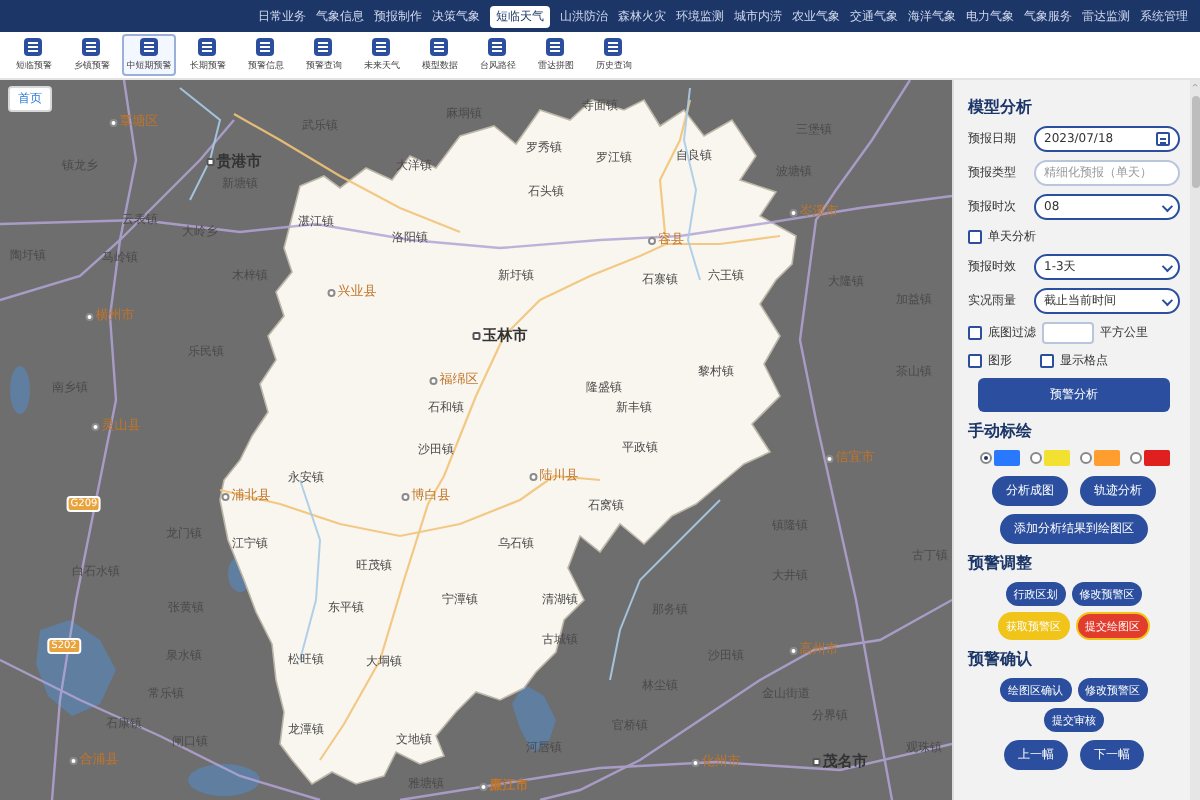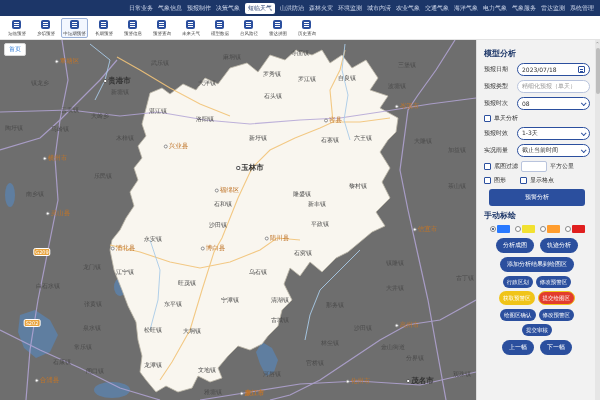--- a/index.html
+++ b/index.html
@@ -358,27 +358,29 @@
         </div>
       </div>
     <div class="btnrow" id="manual-buttons">
         <button class="btn">分析成图</button>
         <button class="btn">轨迹分析</button>
       </div>
     <div class="btnrow">
       <button class="btn">添加分析结果到绘图区</button>
     </div>
 
+    <div class="sec-title">预警调整</div>
     <div class="btnrow tight" id="adjust-buttons">
         <button class="btn sm ">行政区划</button>
         <button class="btn sm ">修改预警区</button>
         <button class="btn sm yellow">获取预警区</button>
         <button class="btn sm red">提交绘图区</button>
       </div>
 
+    <div class="sec-title">预警确认</div>
     <div class="btnrow tight" id="confirm-buttons">
         <button class="btn sm">绘图区确认</button>
         <button class="btn sm">修改预警区</button>
         <button class="btn sm">提交审核</button>
       </div>
     <div class="btnrow" id="confirm-nav">
         <button class="btn">上一幅</button>
         <button class="btn">下一幅</button>
       </div>
   </div>

